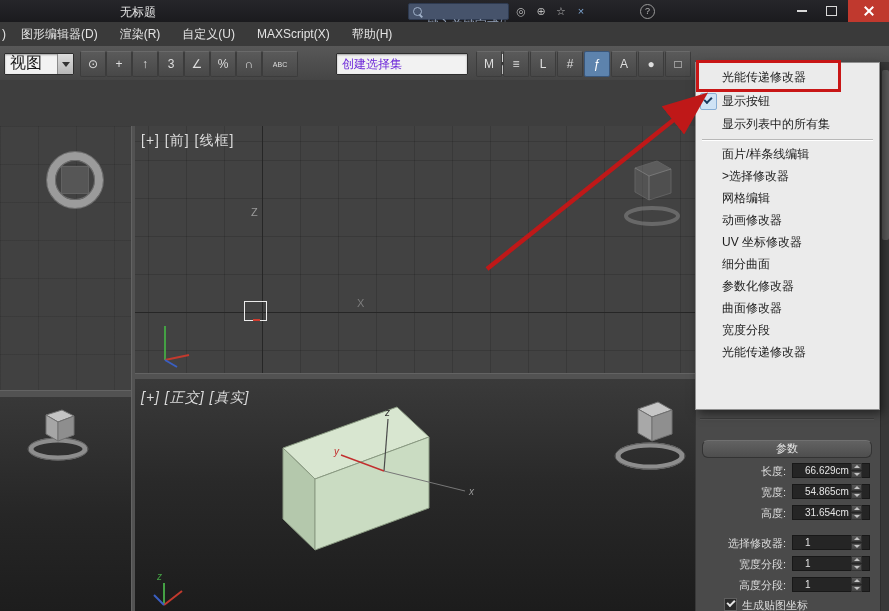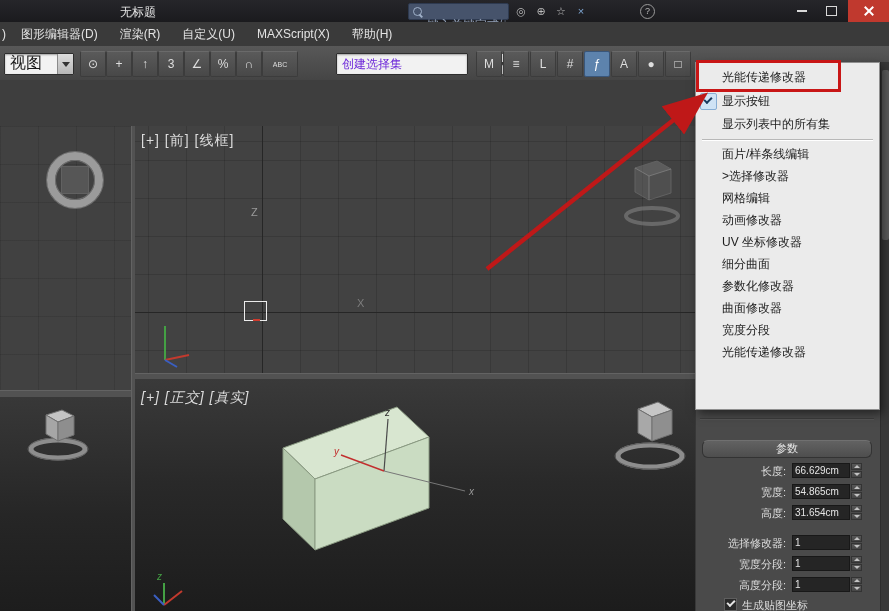--- a/index.html
+++ b/index.html
@@ -64,21 +64,21 @@
   .vp-lb{left:0;top:397px;width:131px;height:214px;background:linear-gradient(#383838,#262626 55%,#1d1d1d);}
   .vp-ortho{left:135px;top:379px;width:560px;height:232px;background:linear-gradient(#3a3a3a,#292929 45%,#1c1c1c);font-style:italic;}
   
   .rpanel{left:695px;top:410px;width:185px;height:201px;background:#4a4a4a;border-left:1px solid #383838;}
   .rp-groove{left:4px;top:8px;width:174px;height:1px;background:#3c3c3c;box-shadow:0 1px 0 #565656;}
   .rollout{left:6px;top:30px;width:168px;height:16px;background:linear-gradient(#626262,#4e4e4e);border:1px solid #333;border-top-color:#707070;
            font-size:11px;color:#e9e9e9;text-align:center;line-height:15px;border-radius:6px;}
   .prow{left:0;height:18px;width:185px;}
   .plabel{position:absolute;left:0;top:2px;width:90px;text-align:right;font-size:11px;color:#dcdcdc;}
   .pval{position:absolute;left:96px;top:1px;width:52px;height:13px;background:#252525;border:1px solid #181818;color:#e4e4e4;font-size:10px;
-        font-family:inherit;padding:0 2px;}
+        font-family:inherit;padding:0 12px;}
   .spin{position:absolute;left:155px;top:1px;width:11px;height:15px;}
   .spin i{position:absolute;left:0;width:11px;height:7px;background:linear-gradient(#585858,#464646);border:1px solid #333;box-sizing:border-box;}
   .spin i.up{top:0;} .spin i.dn{top:8px;}
   .spin i.up:after,.spin i.dn:after{content:"";position:absolute;left:2px;}
   .spin i.up:after{top:1px;border-left:3px solid transparent;border-right:3px solid transparent;border-bottom:3px solid #c2c2c2;}
   .spin i.dn:after{top:1px;border-left:3px solid transparent;border-right:3px solid transparent;border-top:3px solid #c2c2c2;}
   .cb{position:absolute;left:28px;top:0;width:11px;height:11px;background:#2a2a2a;border:1px solid #5e5e5e;}
   .checkmark{position:absolute;left:2px;top:1px;width:6px;height:3px;border-left:2px solid #e4e4e4;border-bottom:2px solid #e4e4e4;transform:rotate(-45deg);}
   .cblabel{position:absolute;left:46px;top:0;font-size:11px;color:#dcdcdc;}
   .scrollbar{left:880px;top:62px;width:9px;height:549px;background:#383838;border-left:1px solid #2d2d2d;}

